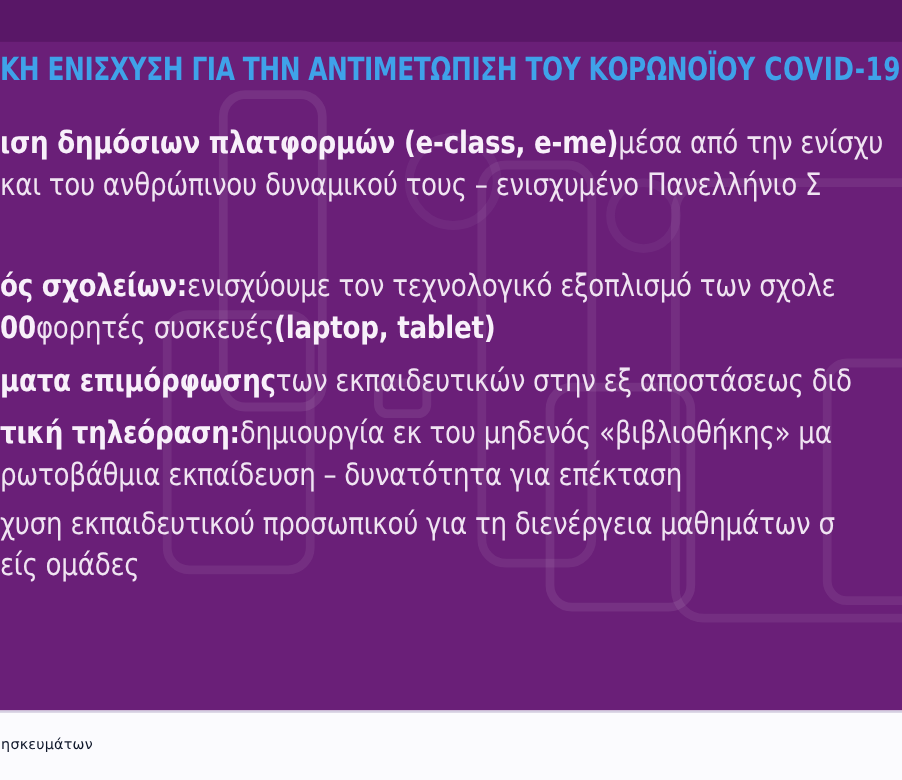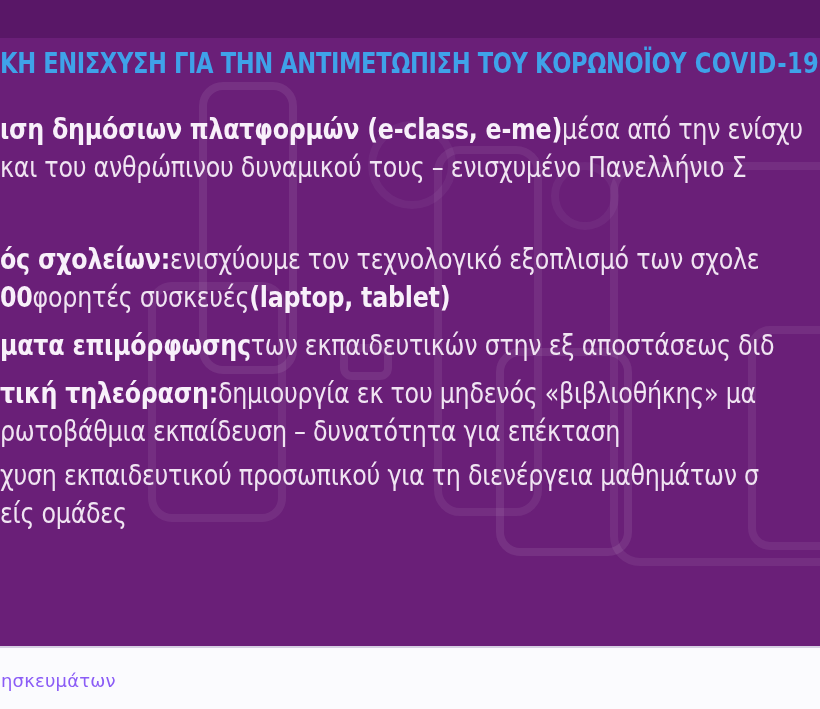--- a/index.html
+++ b/index.html
@@ -15,22 +15,22 @@
          color:#3fa2e9;transform:scaleX(0.78);transform-origin:0 50%;
          display:flex;align-items:center;}
   .title .covid{font-weight:bold;letter-spacing:0.5px;margin-left:11px;}
   .tline{position:absolute;left:0;height:38px;white-space:nowrap;
          font-size:28px;color:#f0e4f2;letter-spacing:-0.3px;
          transform:scaleX(0.85);transform-origin:0 50%;
          display:flex;align-items:center;}
   .tline b{color:#f8f0fa;font-weight:bold;}
   .footer{position:absolute;left:0;top:646px;width:820px;height:63px;
           background:#fbfbfe;border-top:2px solid #d5cfe2;}
-  .footer-text{position:absolute;left:1px;top:22px;font-size:18px;
-               color:#8b5cf6;letter-spacing:0.2px;}
+  .footer-text{position:absolute;left:1px;top:22px;font-size:13px;
+               color:#0f172a;letter-spacing:0.2px;}
 </style>
 </head>
 <body>
 
 <div class="stage">
 
   <div class="slide">
 
     <div class="topband"></div>
 

